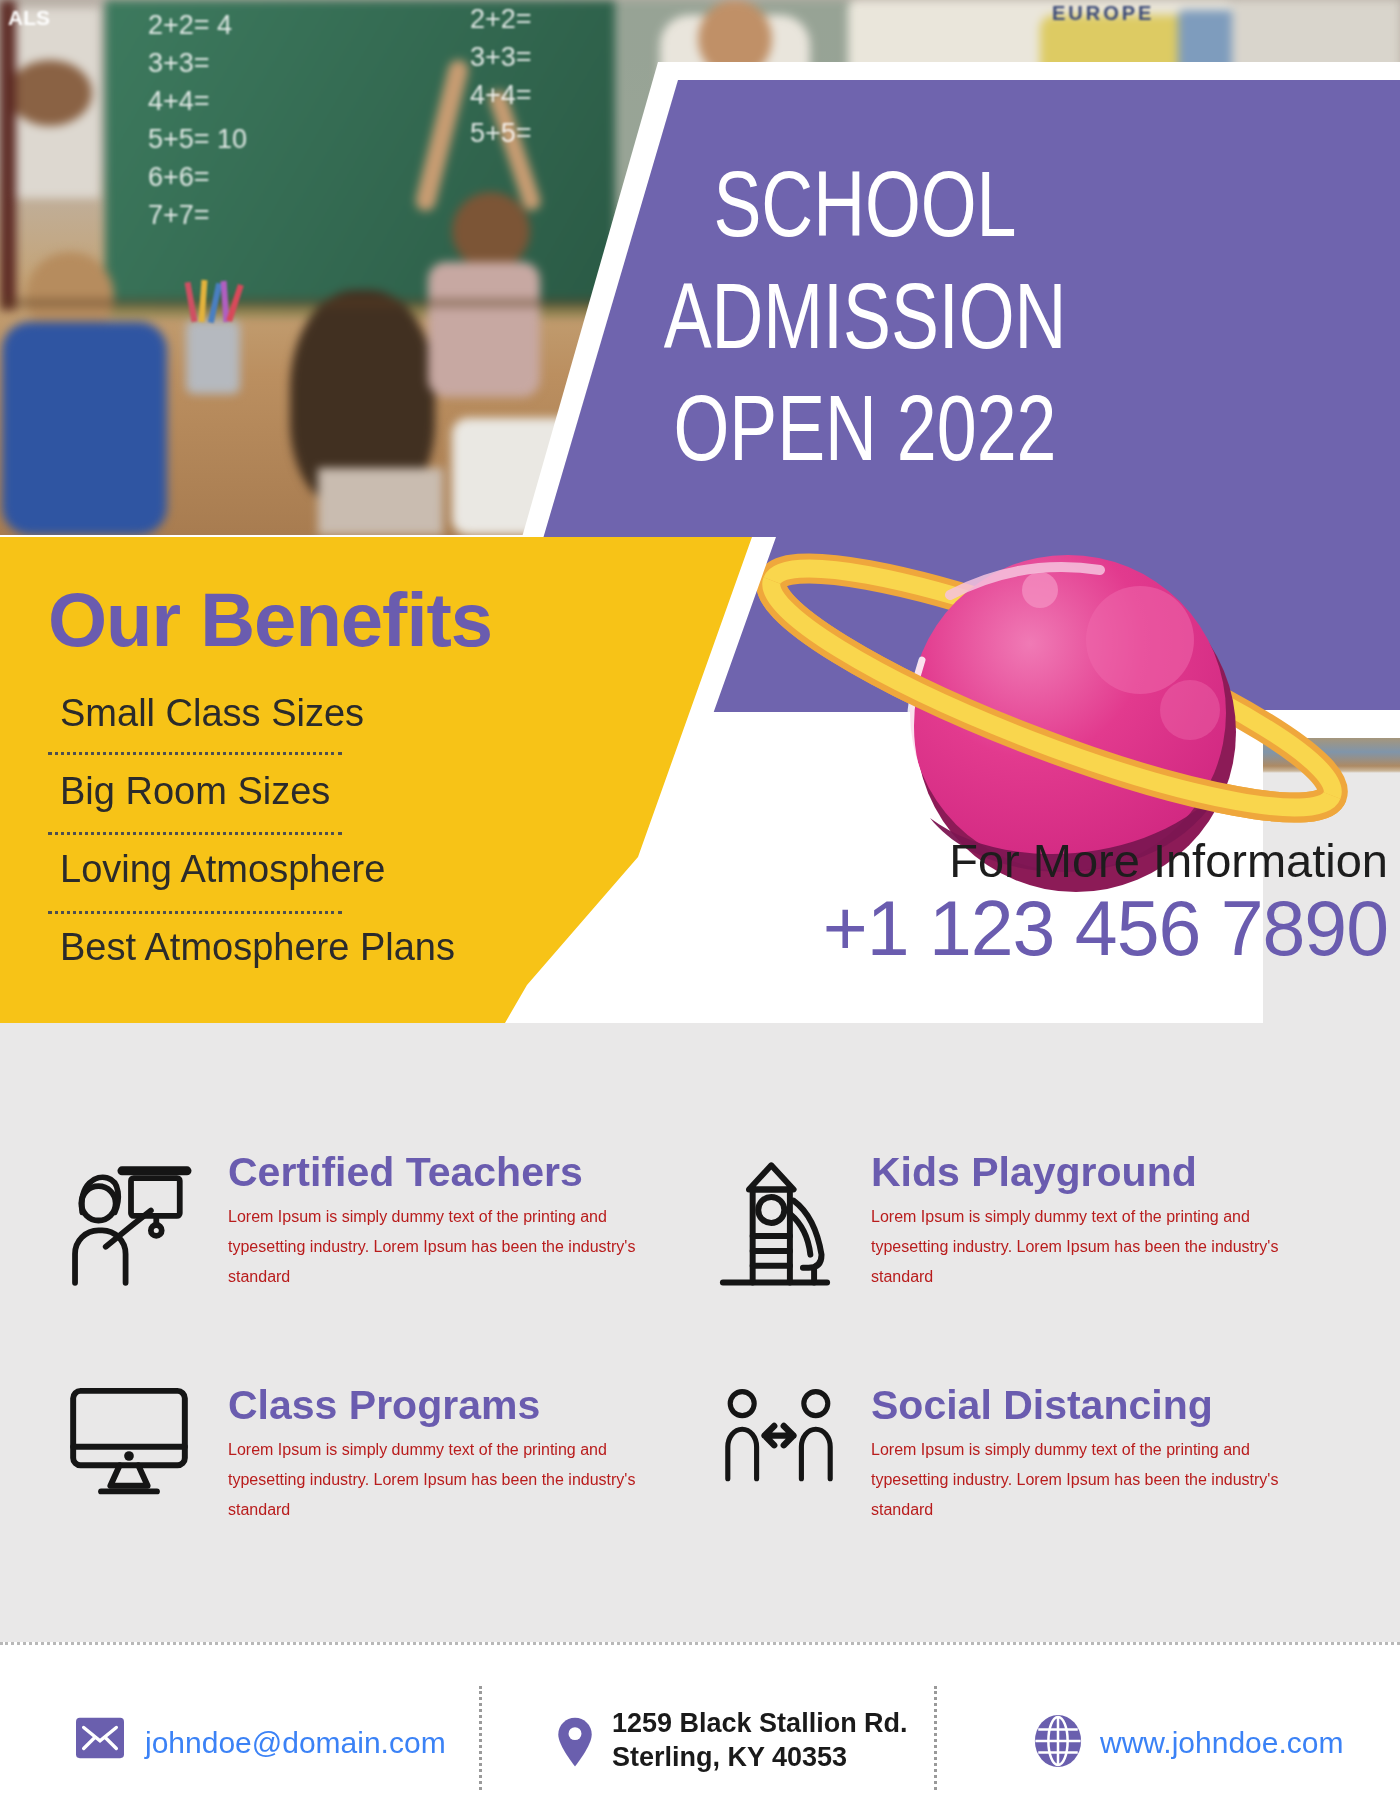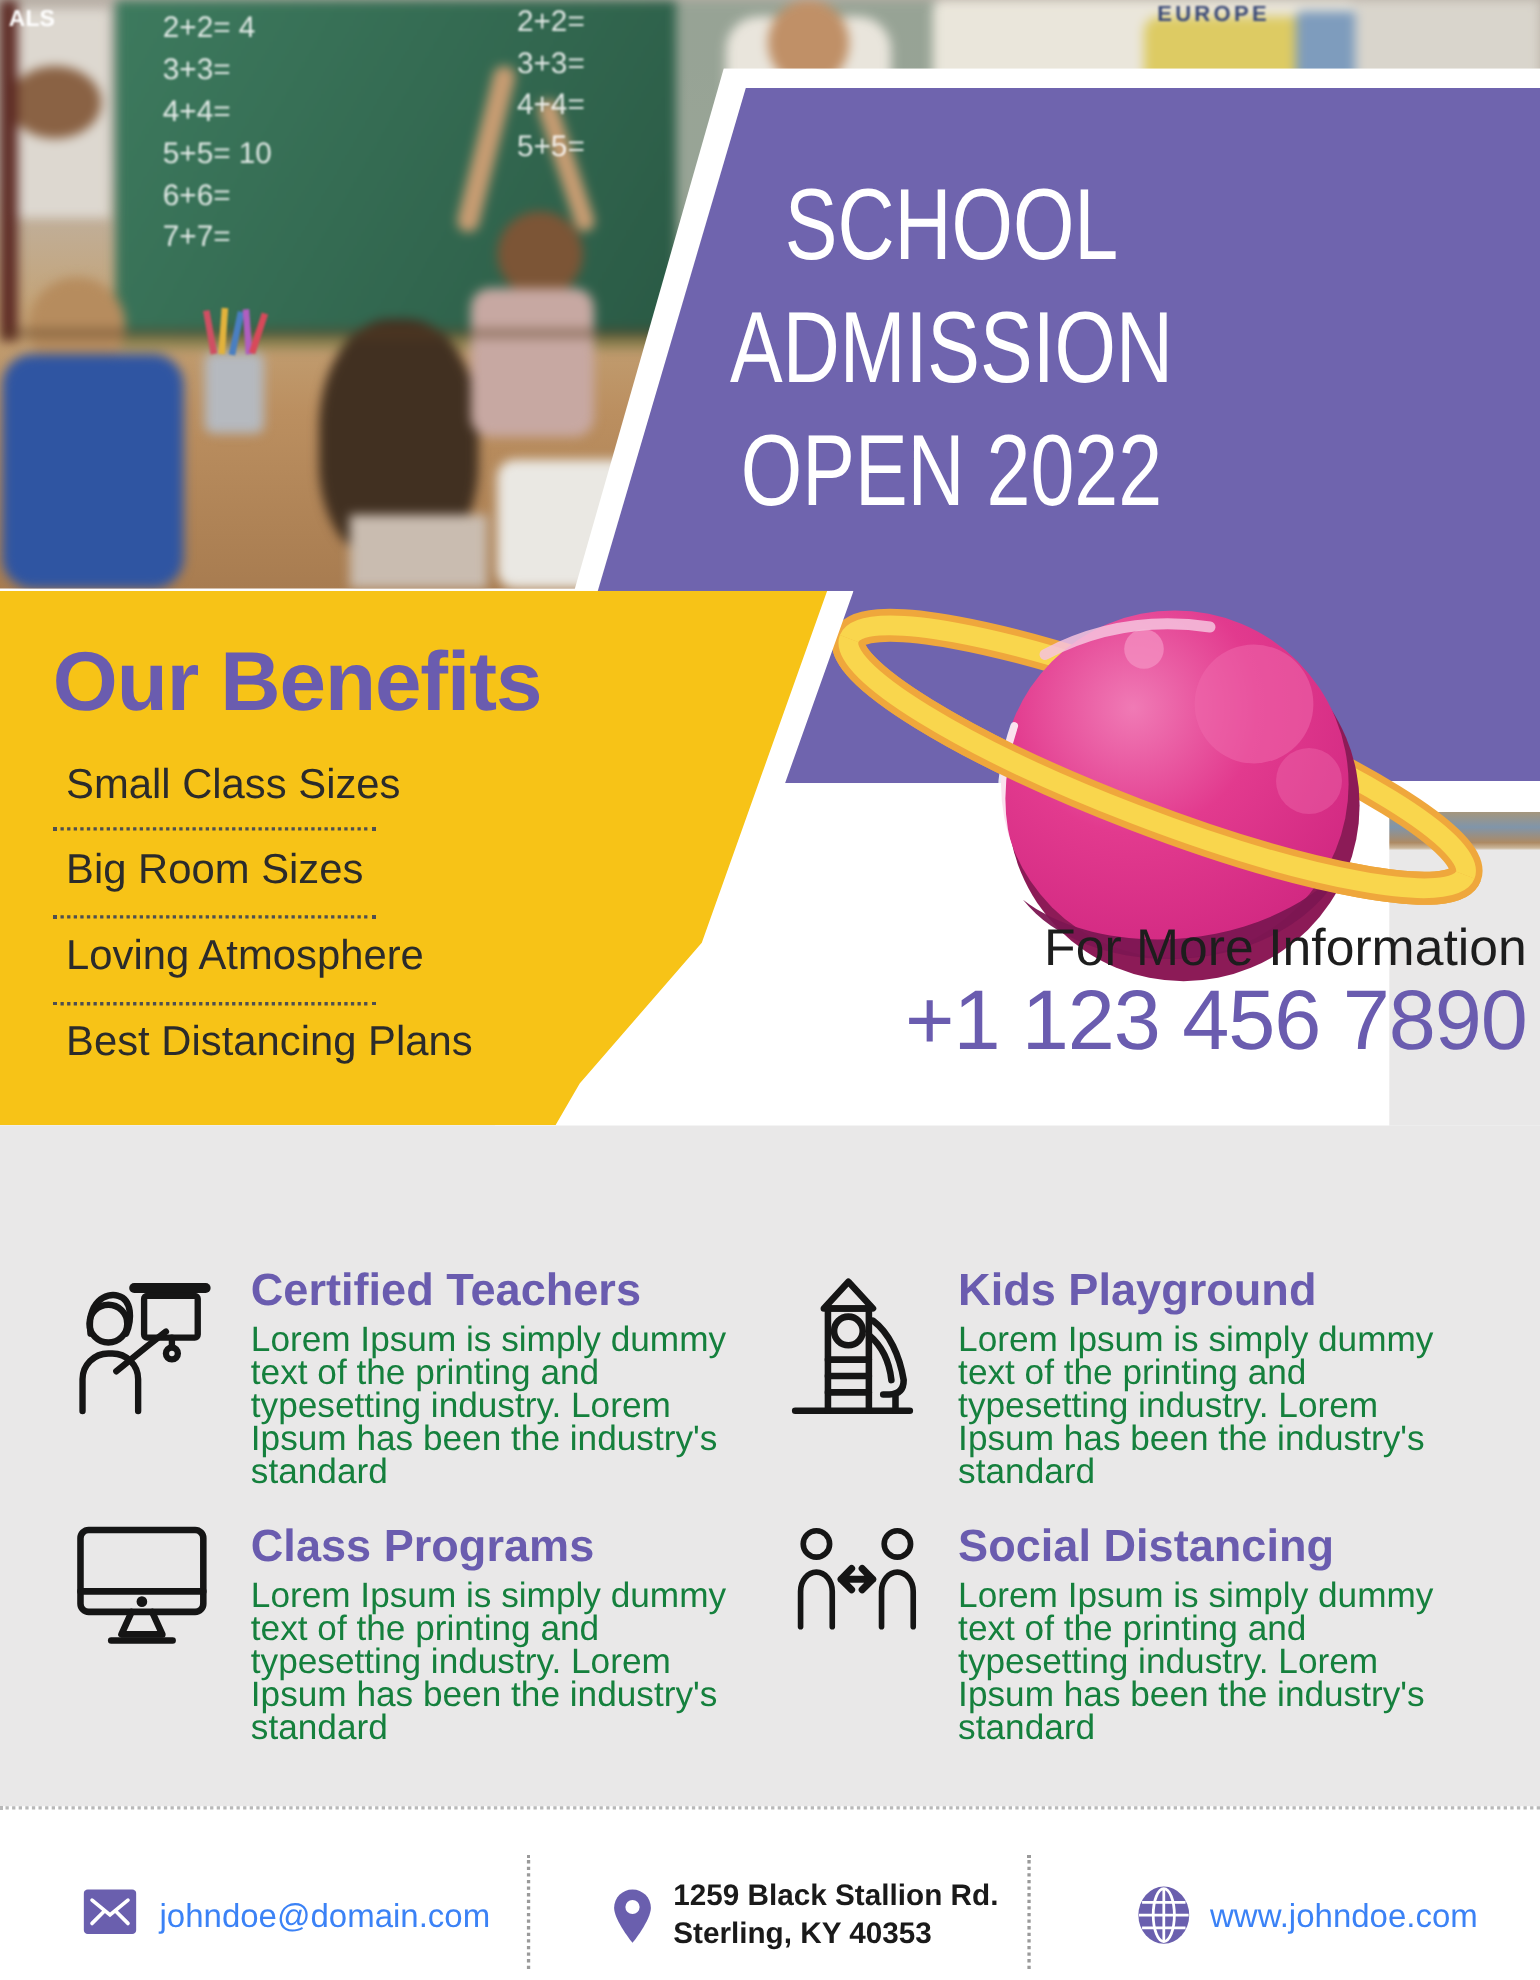--- a/index.html
+++ b/index.html
@@ -35,21 +35,21 @@
     transform:scaleX(.78);transform-origin:50% 0;}
   .benefits-title{left:48px;top:576px;font-size:76px;font-weight:bold;color:var(--heading-purple);z-index:8;letter-spacing:-1px;}
   .b-item{left:60px;font-size:38px;color:#2b2b2b;z-index:8;}
   .b-sep{left:48px;width:294px;border-top:3px dotted #4f4f4f;z-index:8;}
   .contact-label{left:688px;top:833px;width:700px;text-align:right;font-size:47px;color:#1d1d1d;z-index:8;}
   .contact-phone{left:688px;top:884px;width:700px;text-align:right;font-size:77px;font-weight:normal;
     color:var(--heading-purple);letter-spacing:-1px;z-index:8;}
 
   .f-text{width:452px;z-index:8;}
   .f-title{font-size:41px;line-height:48px;font-weight:bold;color:var(--heading-purple);}
-  .f-body{margin-top:6px;font-size:32px;line-height:30px;color:#15803d;}
+  .f-body{margin-top:6px;font-size:16px;line-height:30px;color:#b91c1c;}
   .f-icon{z-index:8;}
   .icon-line{stroke:#151515;stroke-width:3.2;fill:none;stroke-linecap:round;stroke-linejoin:round;}
 
   
   .footer-dots{left:0;top:1642px;width:1400px;border-top:3px dotted #b8b8b8;z-index:8;}
   .v-div{border-left:3px dotted #9a9a9a;height:104px;top:1686px;z-index:8;}
   .footer-text{font-size:30px;color:#3b82f6;z-index:8;}
   .footer-addr{font-size:27px;line-height:34px;font-weight:bold;color:#1a1a1a;z-index:8;}
 </style>
 </head>
@@ -153,21 +153,21 @@
     <div>OPEN 2022</div>
   </div>
 
   <div class="abs benefits-title">Our Benefits</div>
   <div class="abs b-item" style="top:692px;">Small Class Sizes</div>
   <div class="abs b-sep" style="top:752px;"></div>
   <div class="abs b-item" style="top:770px;">Big Room Sizes</div>
   <div class="abs b-sep" style="top:832px;"></div>
   <div class="abs b-item" style="top:848px;">Loving Atmosphere</div>
   <div class="abs b-sep" style="top:911px;"></div>
-  <div class="abs b-item" style="top:926px;">Best Distancing Plans</div>
+  <div class="abs b-item" style="top:926px;">Best Atmosphere Plans</div>
 
   <div class="abs contact-label">For More Information</div>
   <div class="abs contact-phone">+1 123 456 7890</div>
 
   <svg class="abs f-icon" style="left:66px;top:1152px;" width="130" height="146" viewBox="0 0 72 76">
     <g class="icon-line">
       <path d="M31 8 H67" stroke-width="5"></path>
       <rect x="36" y="12" width="27" height="21" rx="1.5"></rect>
       <path d="M50 33 v4"></path>
         <circle cx="50" cy="41" r="3"></circle>

